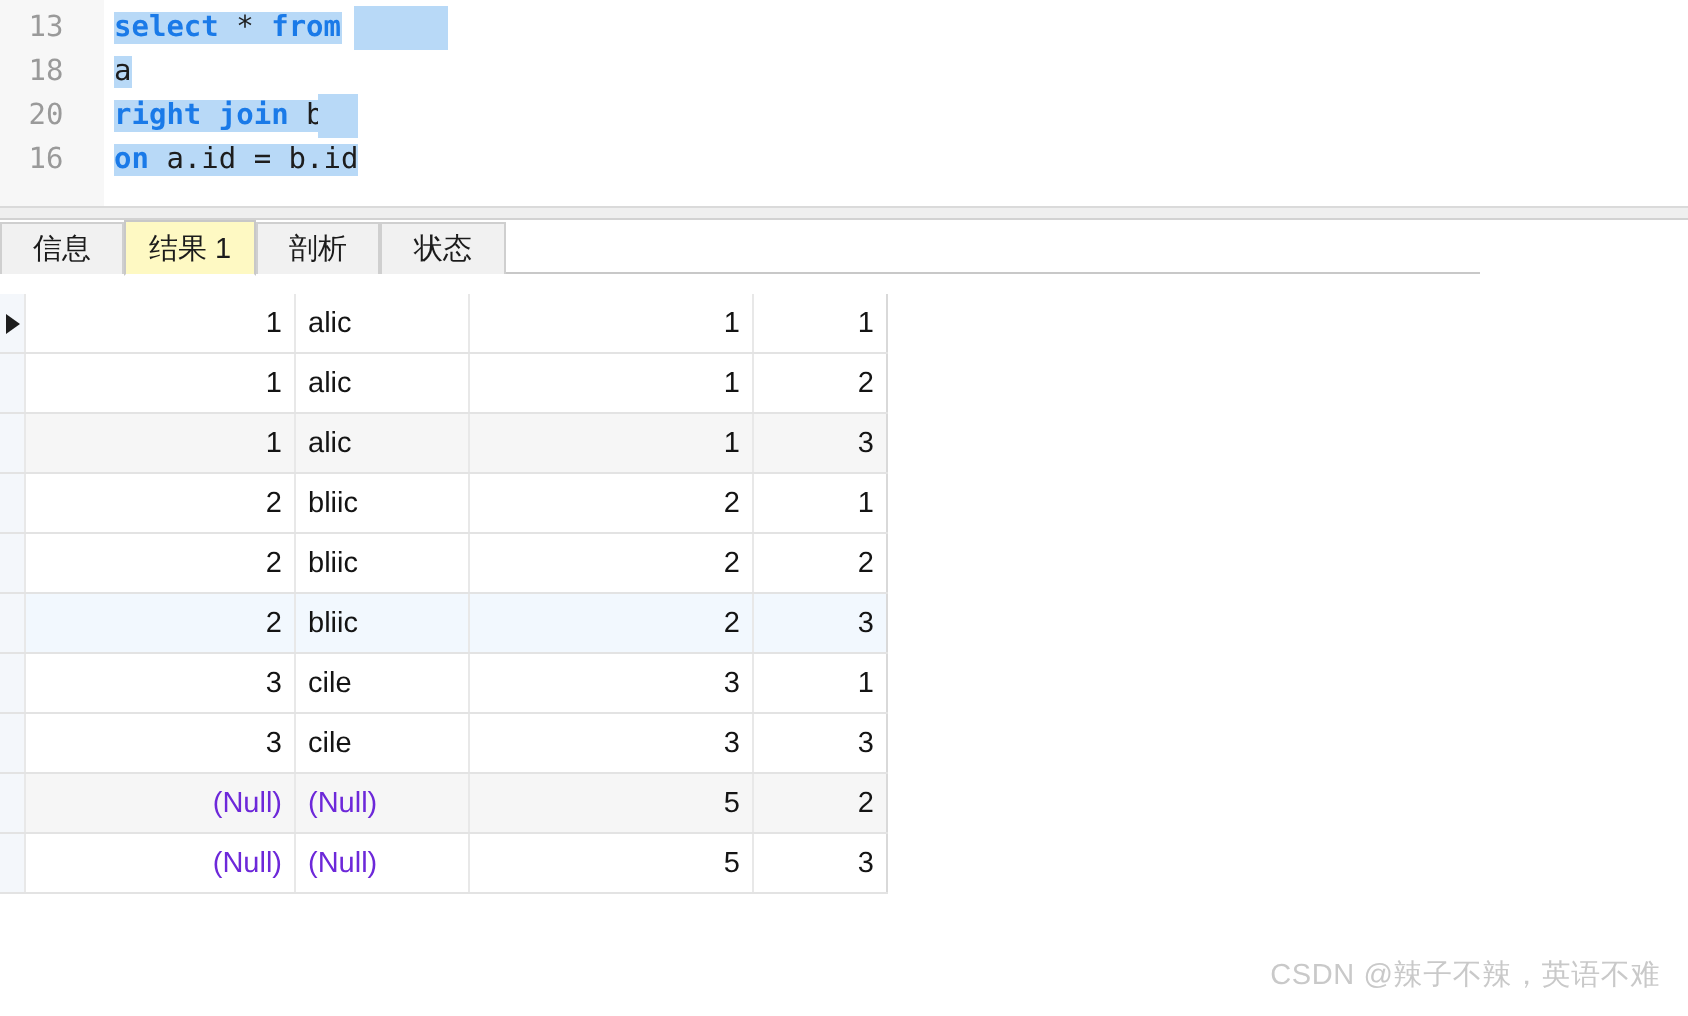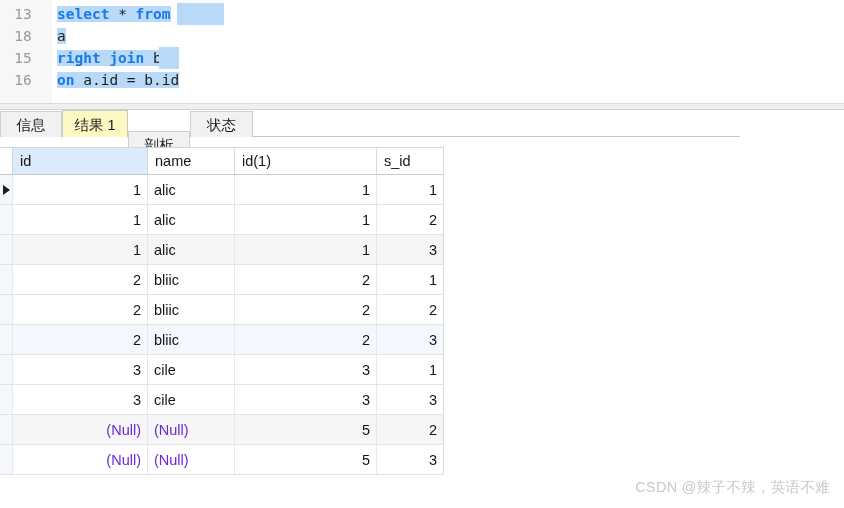--- a/index.html
+++ b/index.html
@@ -189,46 +189,39 @@
 </head>
 <body>
 
 <div class="editor">
   <div class="editor-gutter"></div>
   <div id="editor-lines">
       <div class="ln" style="top: 3px;">13</div>
       <div class="code-text" style="top: 3px;"><span class="sel"><span class="kw">select</span><span class="pl"> </span><span class="pl">*</span><span class="pl"> </span><span class="kw">from</span></span></div>
       <div class="ln" style="top: 25px;">18</div>
       <div class="code-text" style="top: 25px;"><span class="sel"><span class="pl">a</span></span></div>
-      <div class="ln" style="top: 47px;">15</div>
+      <div class="ln" style="top: 47px;">20</div>
       <div class="code-text" style="top: 47px;"><span class="sel"><span class="kw">right</span><span class="pl"> </span><span class="kw">join</span><span class="pl"> </span><span class="pl">b</span></span></div>
       <div class="ln" style="top: 69px;">16</div>
       <div class="code-text" style="top: 69px;"><span class="sel"><span class="kw">on</span><span class="pl"> a.id = b.id</span></span></div>
       <div class="sel" style="position: absolute; left: 177px; top: 3px; width: 47px; height: 22px;"></div>
       <div class="sel" style="position: absolute; left: 159px; top: 47px; width: 20px; height: 22px;"></div>
     </div>
 </div>
 
 <div class="splitter"></div>
 
 <div class="tabbar" id="tabbar">
     <div class="tab" style="left: 0px; width: 62px;">信息</div>
     <div class="tab active" style="left: 62px; width: 66px;">结果 1</div>
-    <div class="tab" style="left: 128px; width: 62px; margin-top: 20px;">剖析</div>
+    <div class="tab" style="left: 128px; width: 62px;">剖析</div>
     <div class="tab" style="left: 190px; width: 63px;">状态</div>
   </div>
 
 <div class="grid">
-  <div class="grid-row grid-head" id="grid-header">
-      <div class="cell gutter"></div>
-      <div class="cell c-id selected-col">id</div>
-      <div class="cell c-name">name</div>
-      <div class="cell c-id1">id(1)</div>
-      <div class="cell c-sid">s_id</div>
-    </div>
   <div id="grid-body">
       <div class="grid-row row-white">
         <div class="cell gutter">
           <div class="rowmark"></div>
         </div>
         <div class="cell c-id num">1</div>
         <div class="cell c-name txt">alic</div>
         <div class="cell c-id1 num">1</div>
         <div class="cell c-sid num">1</div>
       </div>

